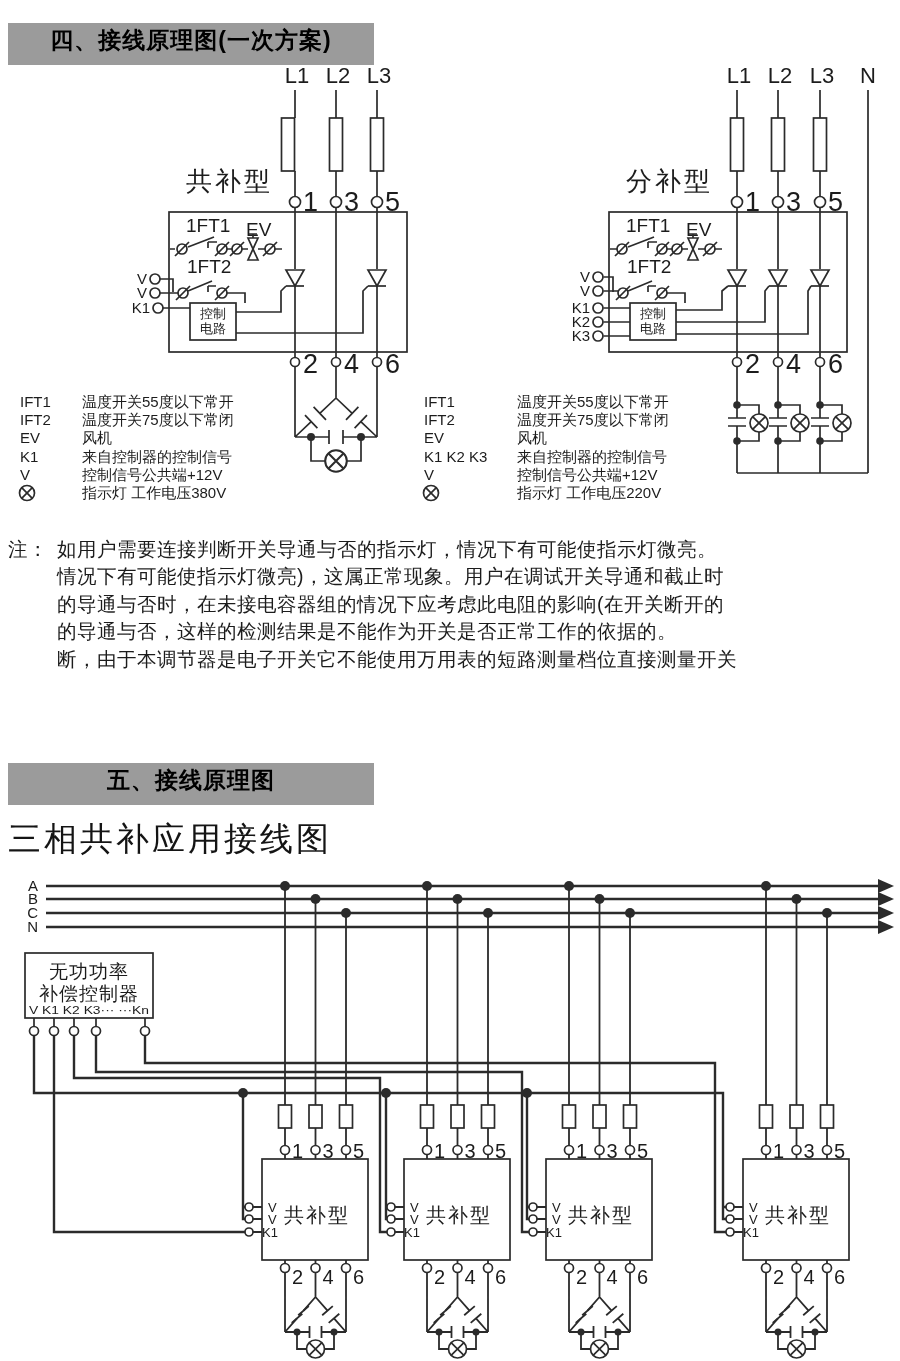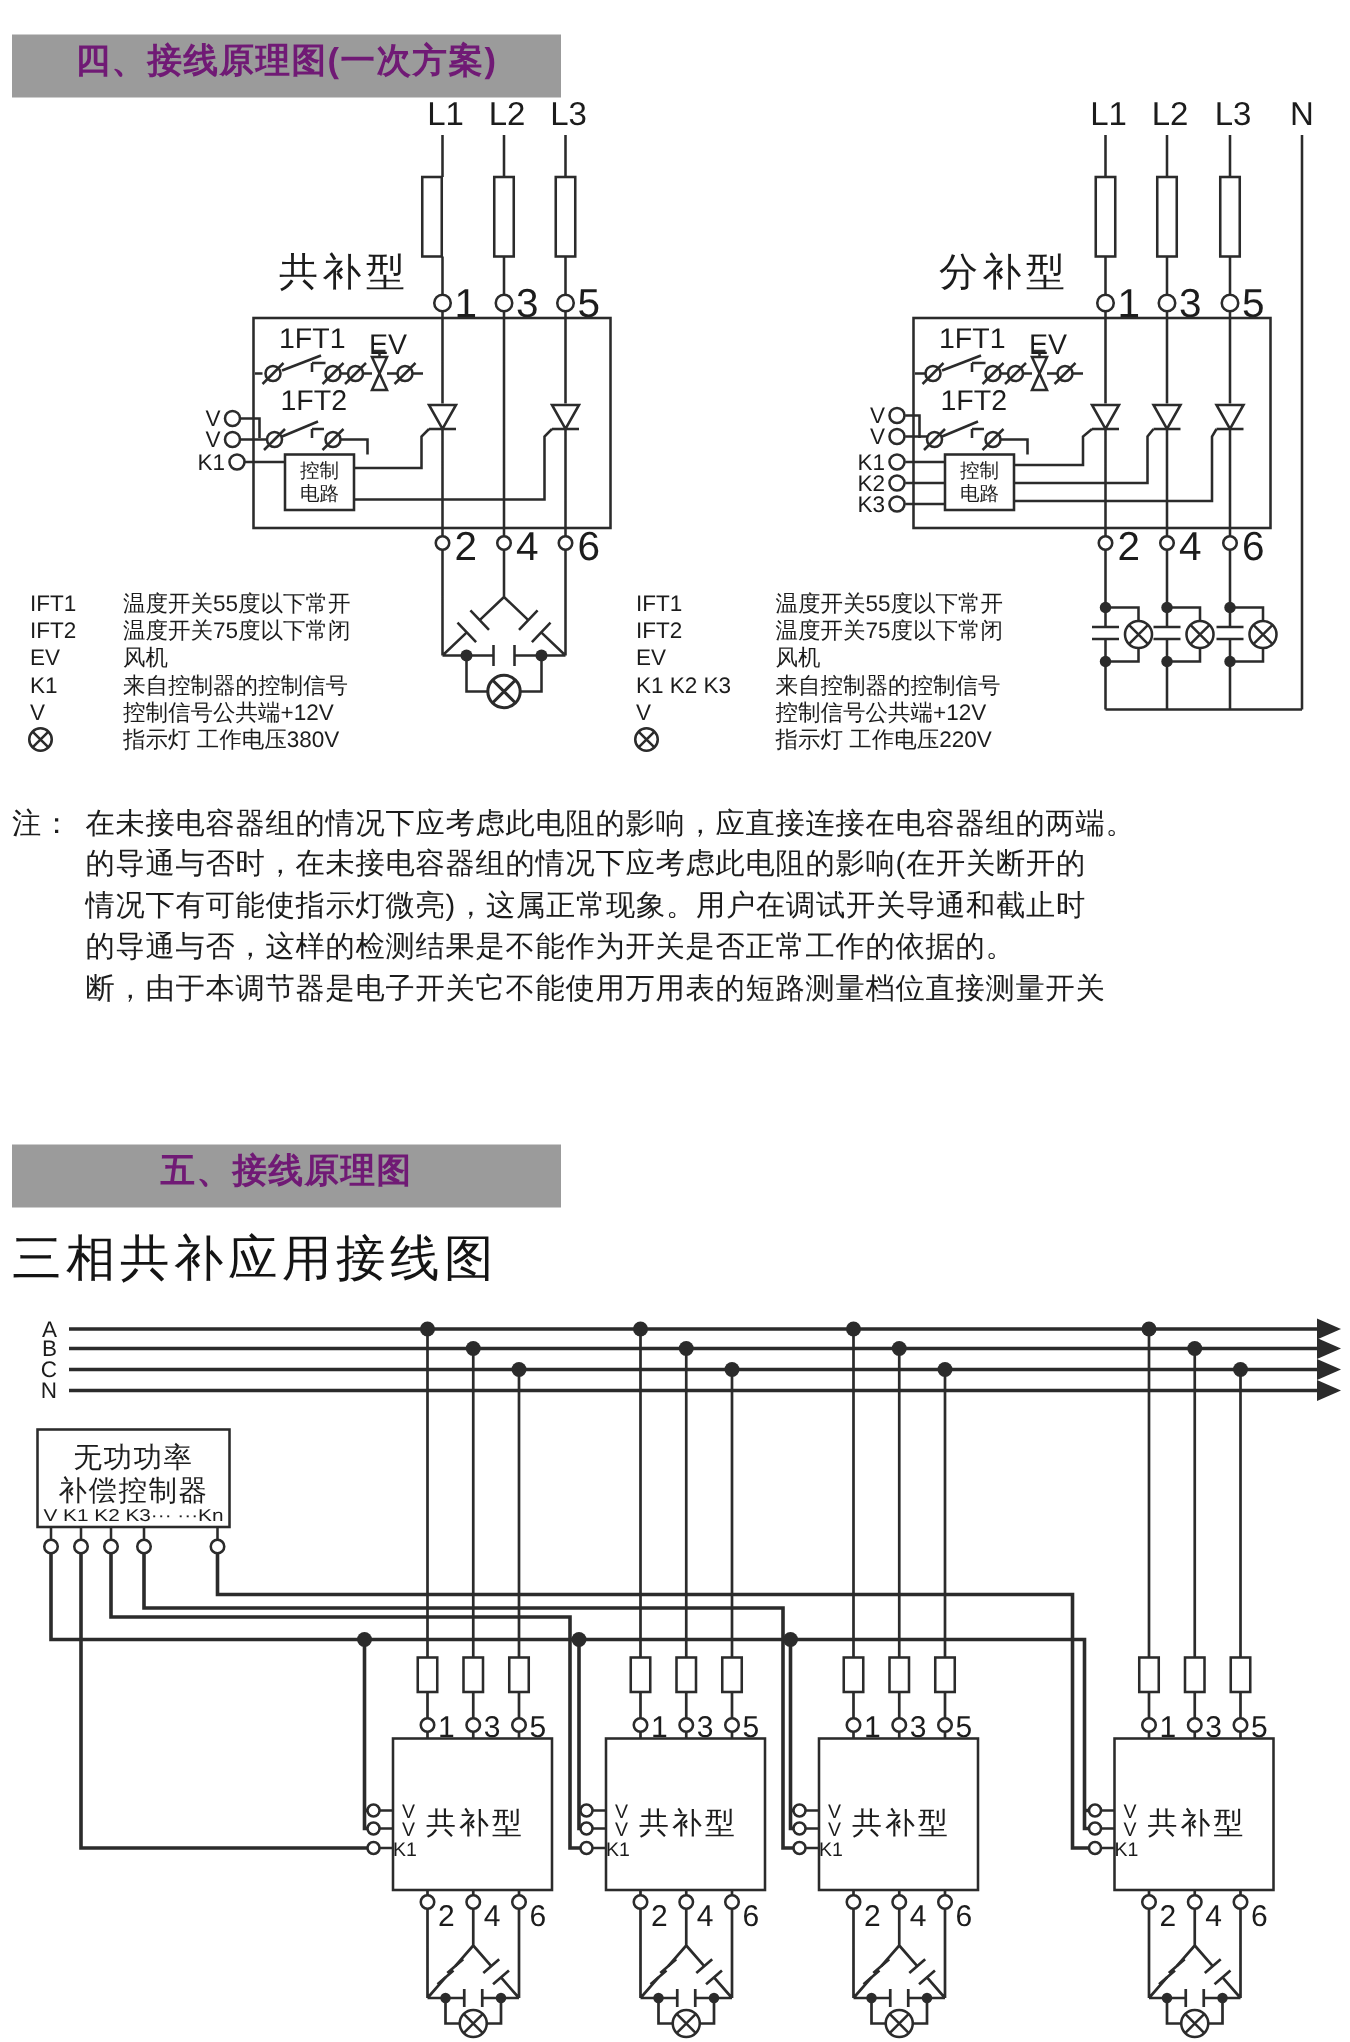--- a/index.html
+++ b/index.html
@@ -1,17 +1,17 @@
 <!DOCTYPE html>
 <html><head>
 <meta charset="utf-8">
 <style>
   html,body{margin:0;padding:0;background:#fff}
   body{width:900px;height:1361px;position:relative;font-family:"Liberation Sans",sans-serif;color:#1c1c1c;overflow:hidden}
-  .hdr{position:absolute;left:8px;width:366px;height:42px;background:#9b9b9b;color:#701a75;
+  .hdr{position:absolute;left:8px;width:366px;height:42px;background:#9b9b9b;color:#000000;
        font-size:23px;font-weight:bold;text-align:center;line-height:34px;letter-spacing:1px}
   #hdr4{top:23px}
   #hdr5{top:763px}
   #subtitle{position:absolute;left:8px;top:817px;font-size:33px;letter-spacing:3px;color:#141414;font-weight:500}
   #note{position:absolute;left:8px;top:536px;width:888px;display:flex;font-size:19.5px;
         line-height:27.4px;letter-spacing:.5px;font-weight:500}
   #note .prefix{width:49px;flex:none}
   svg{position:absolute;left:0;top:0}
   svg text{fill:#1c1c1c}
   .w{stroke:#2b2b2b;stroke-width:1.7;fill:none}
@@ -36,23 +36,23 @@
 </head>
 <body>
 
 <div id="hdr4" class="hdr">四、接线原理图(一次方案)</div>
 <div id="hdr5" class="hdr">五、接线原理图</div>
 <div id="subtitle">三相共补应用接线图</div>
 
 <div id="note">
   <span class="prefix">注：</span>
   <div>
-    <div>在未接电容器组的情况下应考虑此电阻的影响，应直接连接在电容器组的两端。</div>
+    <div>如用户需要连接判断开关导通与否的指示灯，情况下有可能使指示灯微亮。</div>
+    <div>情况下有可能使指示灯微亮)，这属正常现象。用户在调试开关导通和截止时</div>
     <div>的导通与否时，在未接电容器组的情况下应考虑此电阻的影响(在开关断开的</div>
-    <div>情况下有可能使指示灯微亮)，这属正常现象。用户在调试开关导通和截止时</div>
     <div>的导通与否，这样的检测结果是不能作为开关是否正常工作的依据的。</div>
     <div>断，由于本调节器是电子开关它不能使用万用表的短路测量档位直接测量开关</div>
   </div>
 </div>
 
 <svg width="900" height="1361" viewBox="0 0 900 1361">
   <defs>
     <g id="term">
       <circle class="sym" r="5"></circle>
         <line class="w" x1="-7" y1="7" x2="7" y2="-7"></line>

